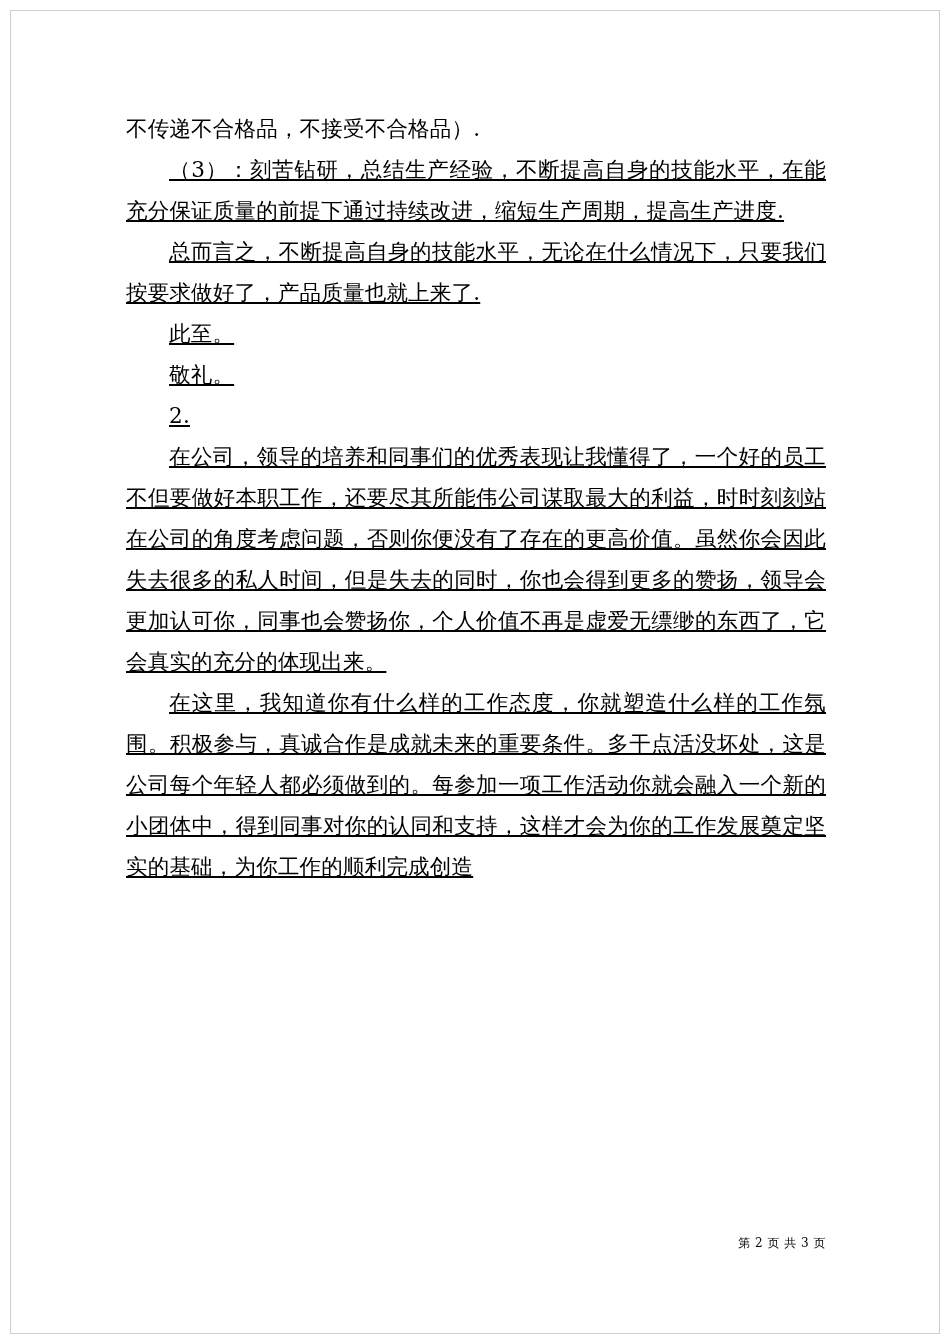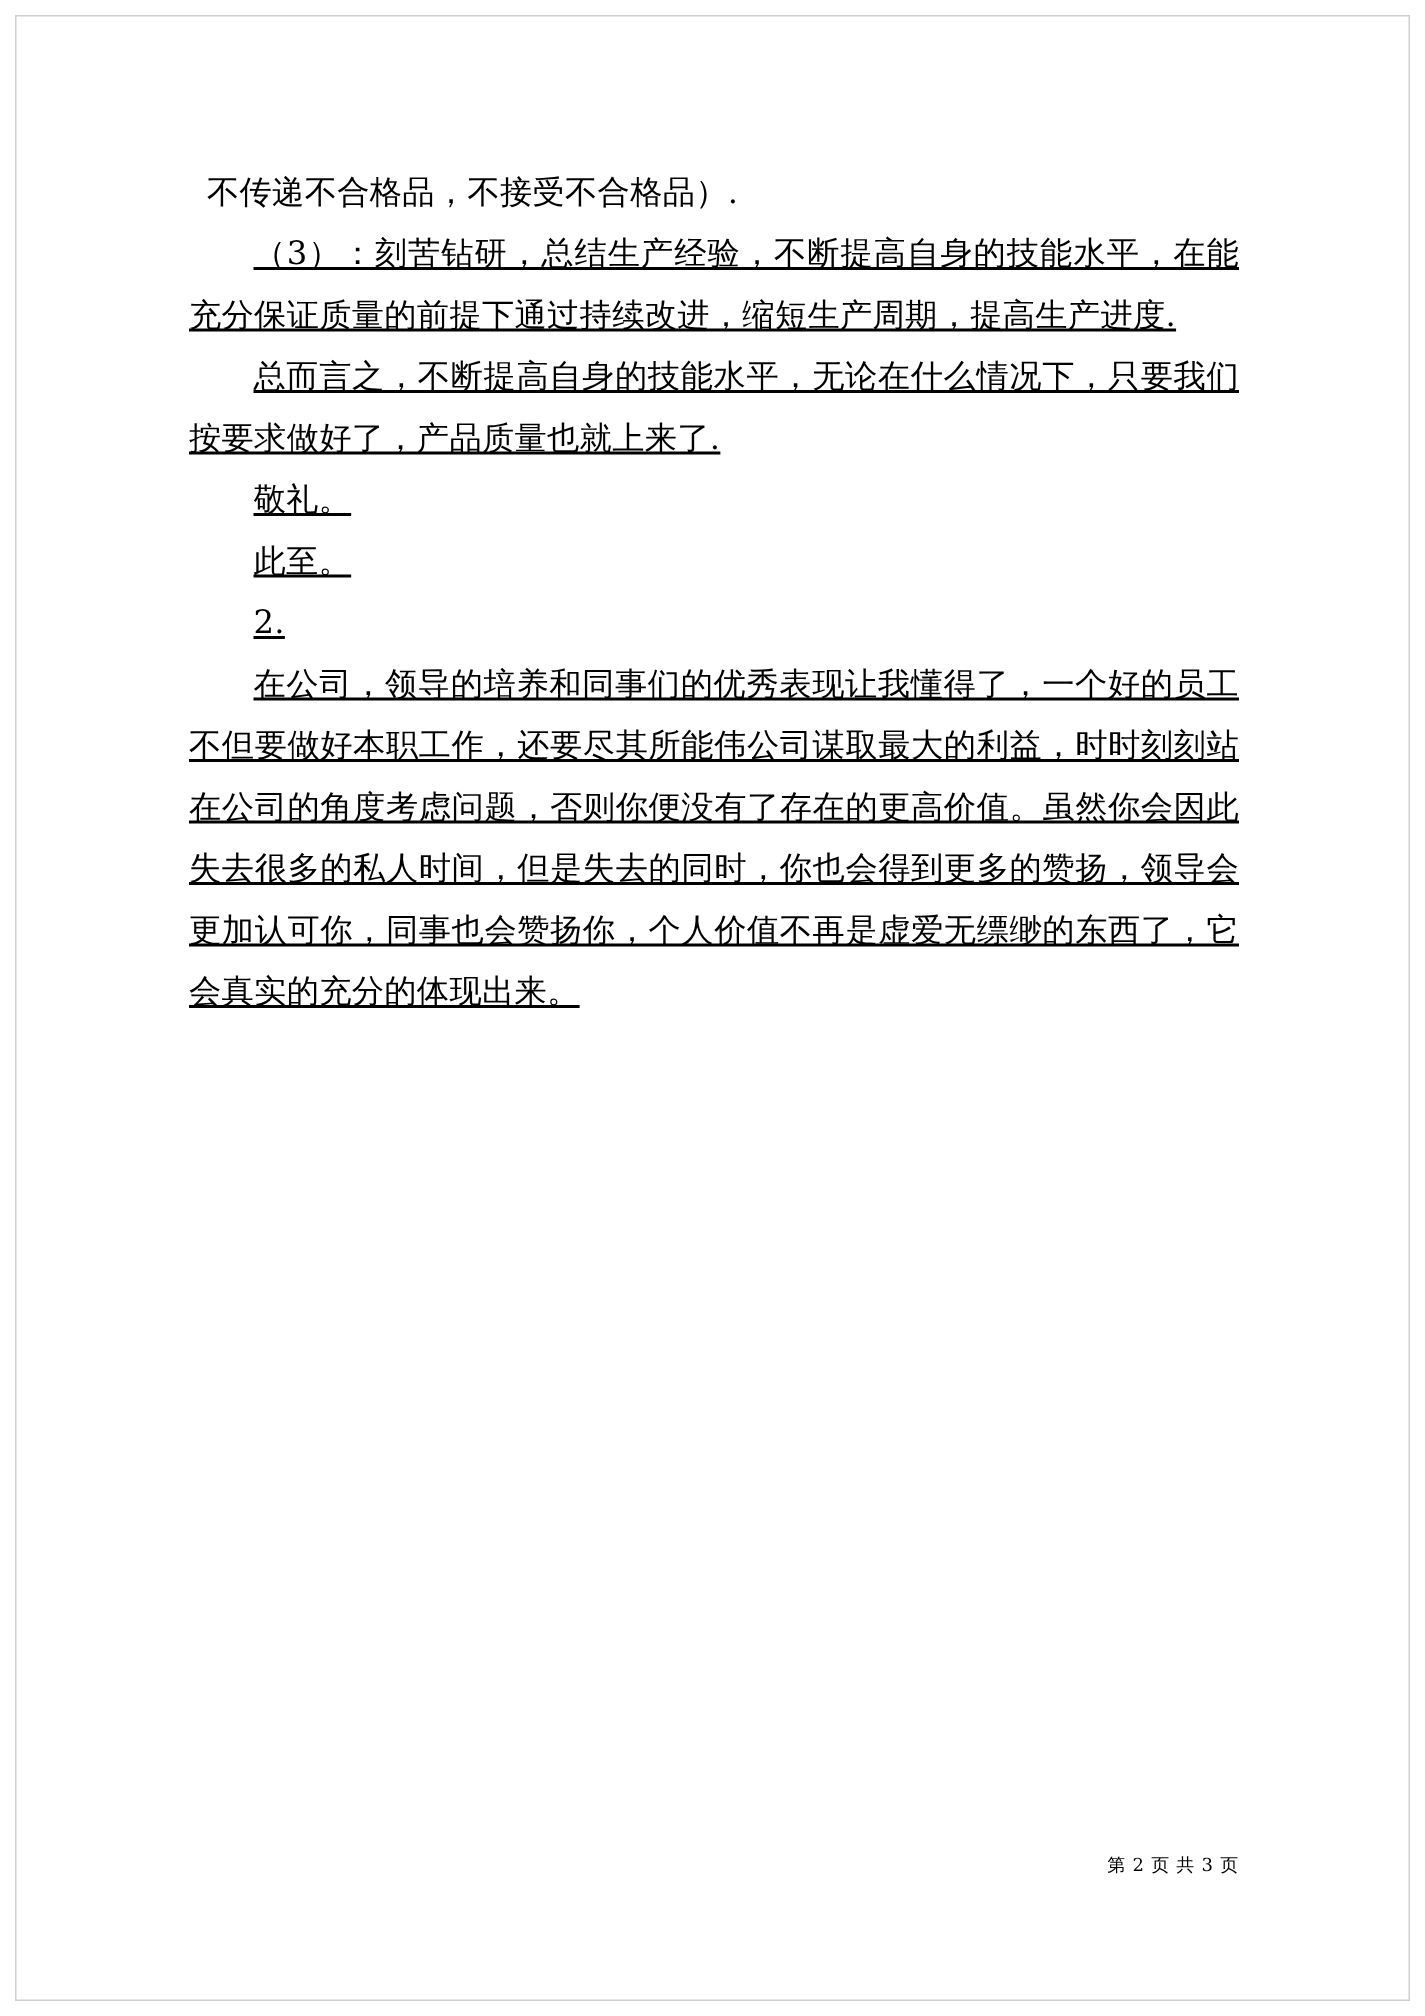--- a/index.html
+++ b/index.html
@@ -45,21 +45,20 @@
     margin: 0;
     letter-spacing: 0.2px;
     font-family: "DejaVu Serif", "Liberation Serif", serif;
   }
   .indent2 {
     text-indent: 2em;
     text-decoration: underline;
   }
   .noindent {
     text-indent: 0;
-    margin-left: 12px;
   }
   .footer {
     position: absolute;
     right: 124px;
     bottom: 92px;
     font-size: 12px;
     font-family: "DejaVu Serif", "Liberation Serif", serif;
     color: #000000;
     letter-spacing: 0.5px;
   }
@@ -67,20 +66,21 @@
 </head>
 <body>
 
 <div class="page">
   <div class="page-border"></div>
 
   <div class="content">
     <p class="para noindent">不传递不合格品，不接受不合格品）.</p>
     <p class="para indent2">（3）：刻苦钻研，总结生产经验，不断提高自身的技能水平，在能充分保证质量的前提下通过持续改进，缩短生产周期，提高生产进度.</p>
     <p class="para indent2">总而言之，不断提高自身的技能水平，无论在什么情况下，只要我们按要求做好了，产品质量也就上来了.</p>
+    <p class="para indent2">此至。</p>
     <p class="para indent2">敬礼。</p>
-    <p class="para indent2">此至。</p>
     <p class="para indent2">2.</p>
     <p class="para indent2">在公司，领导的培养和同事们的优秀表现让我懂得了，一个好的员工不但要做好本职工作，还要尽其所能伟公司谋取最大的利益，时时刻刻站在公司的角度考虑问题，否则你便没有了存在的更高价值。虽然你会因此失去很多的私人时间，但是失去的同时，你也会得到更多的赞扬，领导会更加认可你，同事也会赞扬你，个人价值不再是虚爱无缥缈的东西了，它会真实的充分的体现出来。</p>
+    <p class="para indent2">在这里，我知道你有什么样的工作态度，你就塑造什么样的工作氛围。积极参与，真诚合作是成就未来的重要条件。多干点活没坏处，这是公司每个年轻人都必须做到的。每参加一项工作活动你就会融入一个新的小团体中，得到同事对你的认同和支持，这样才会为你的工作发展奠定坚实的基础，为你工作的顺利完成创造</p>
   </div>
 
   <div class="footer">第 2 页 共 3 页</div>
 </div>
 
 </body></html>

